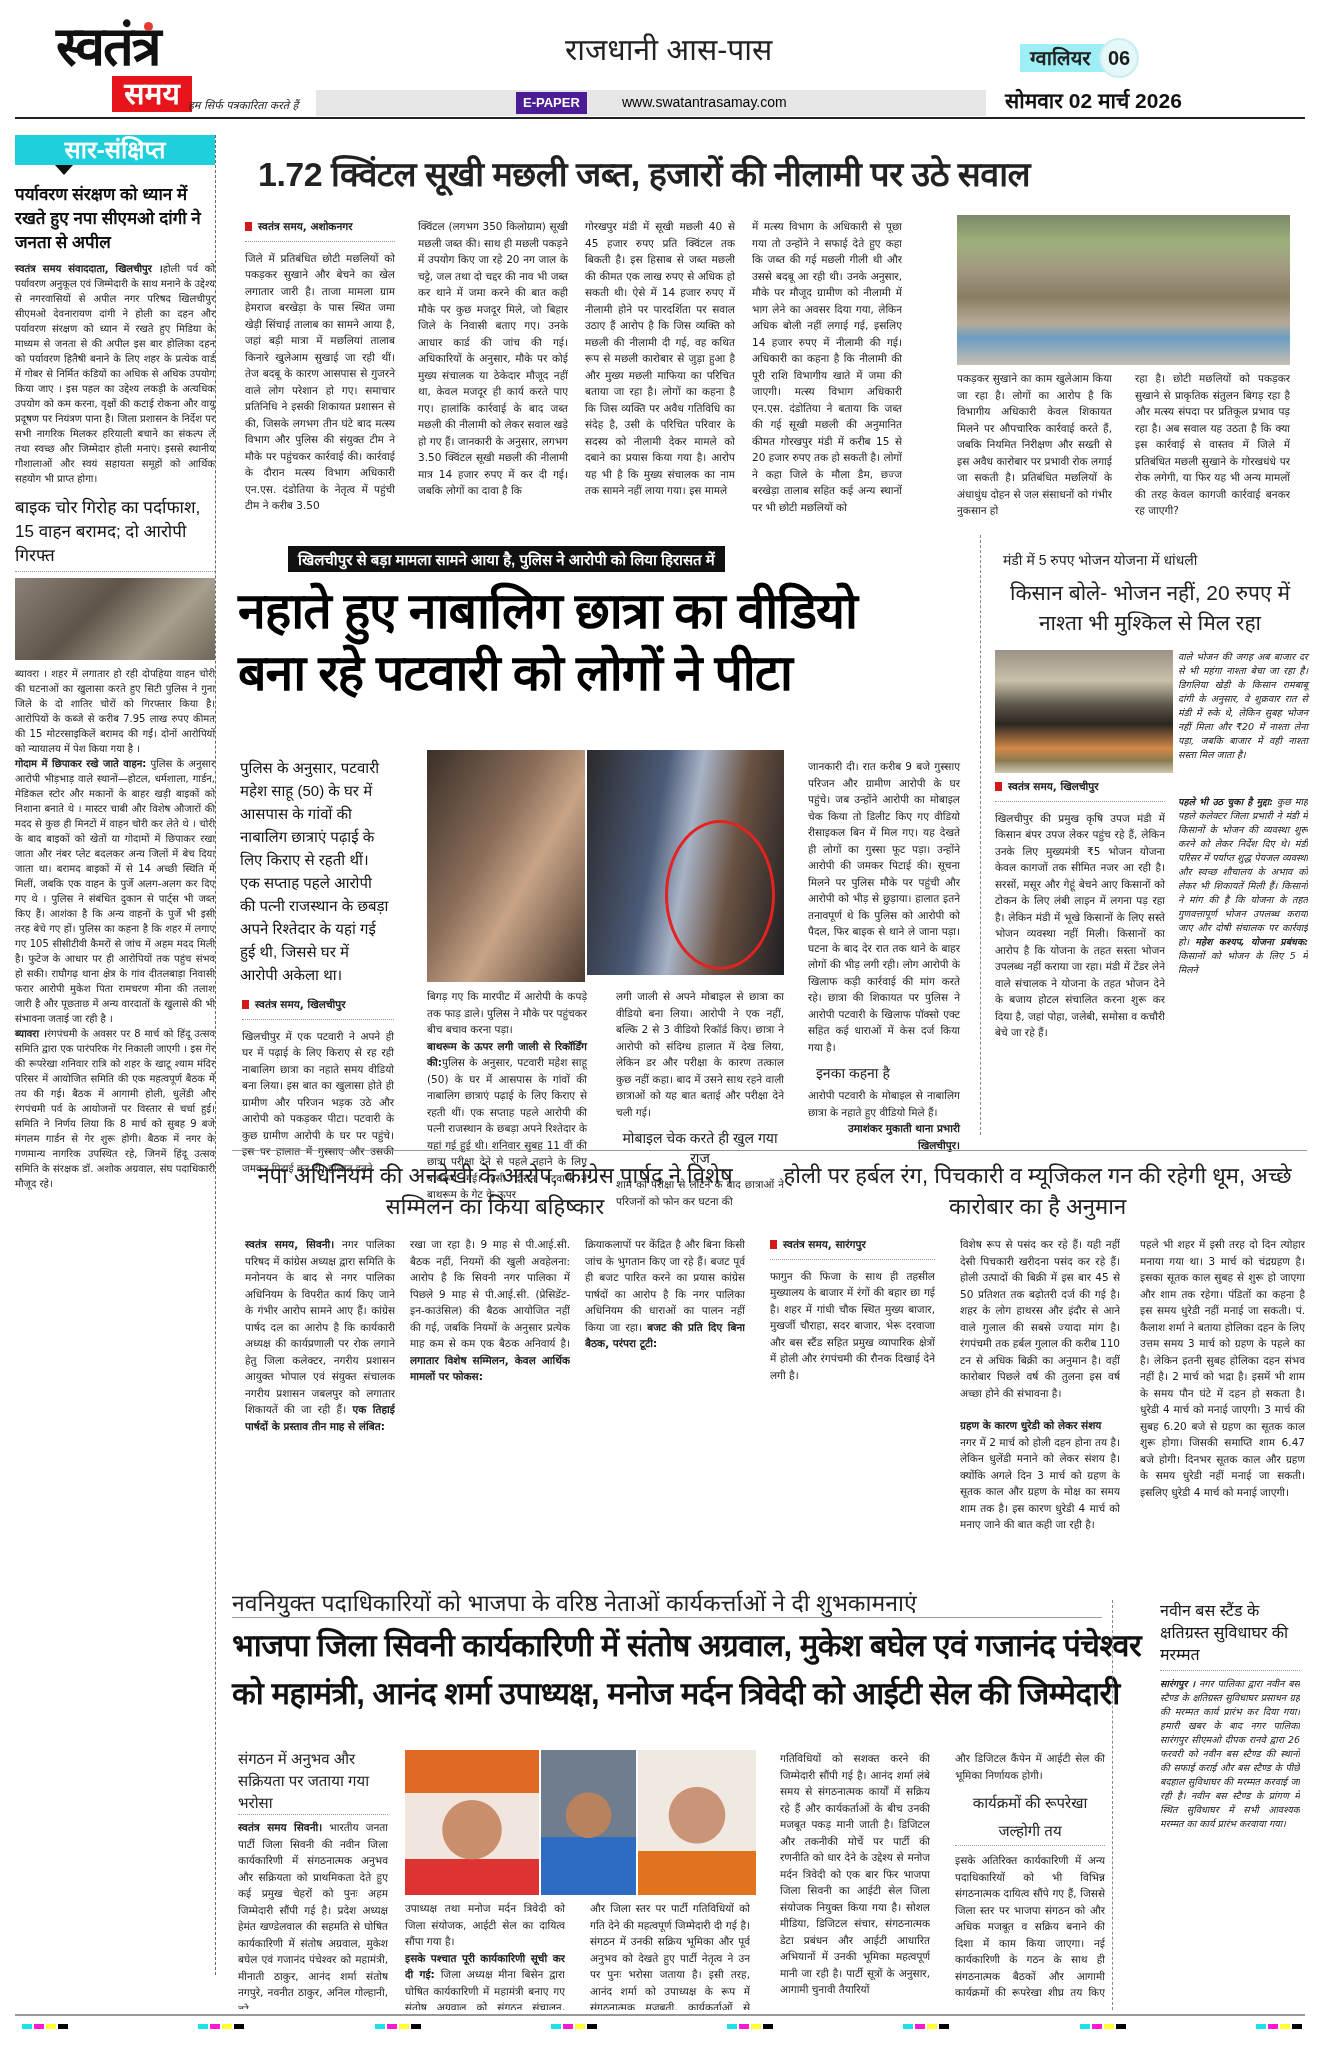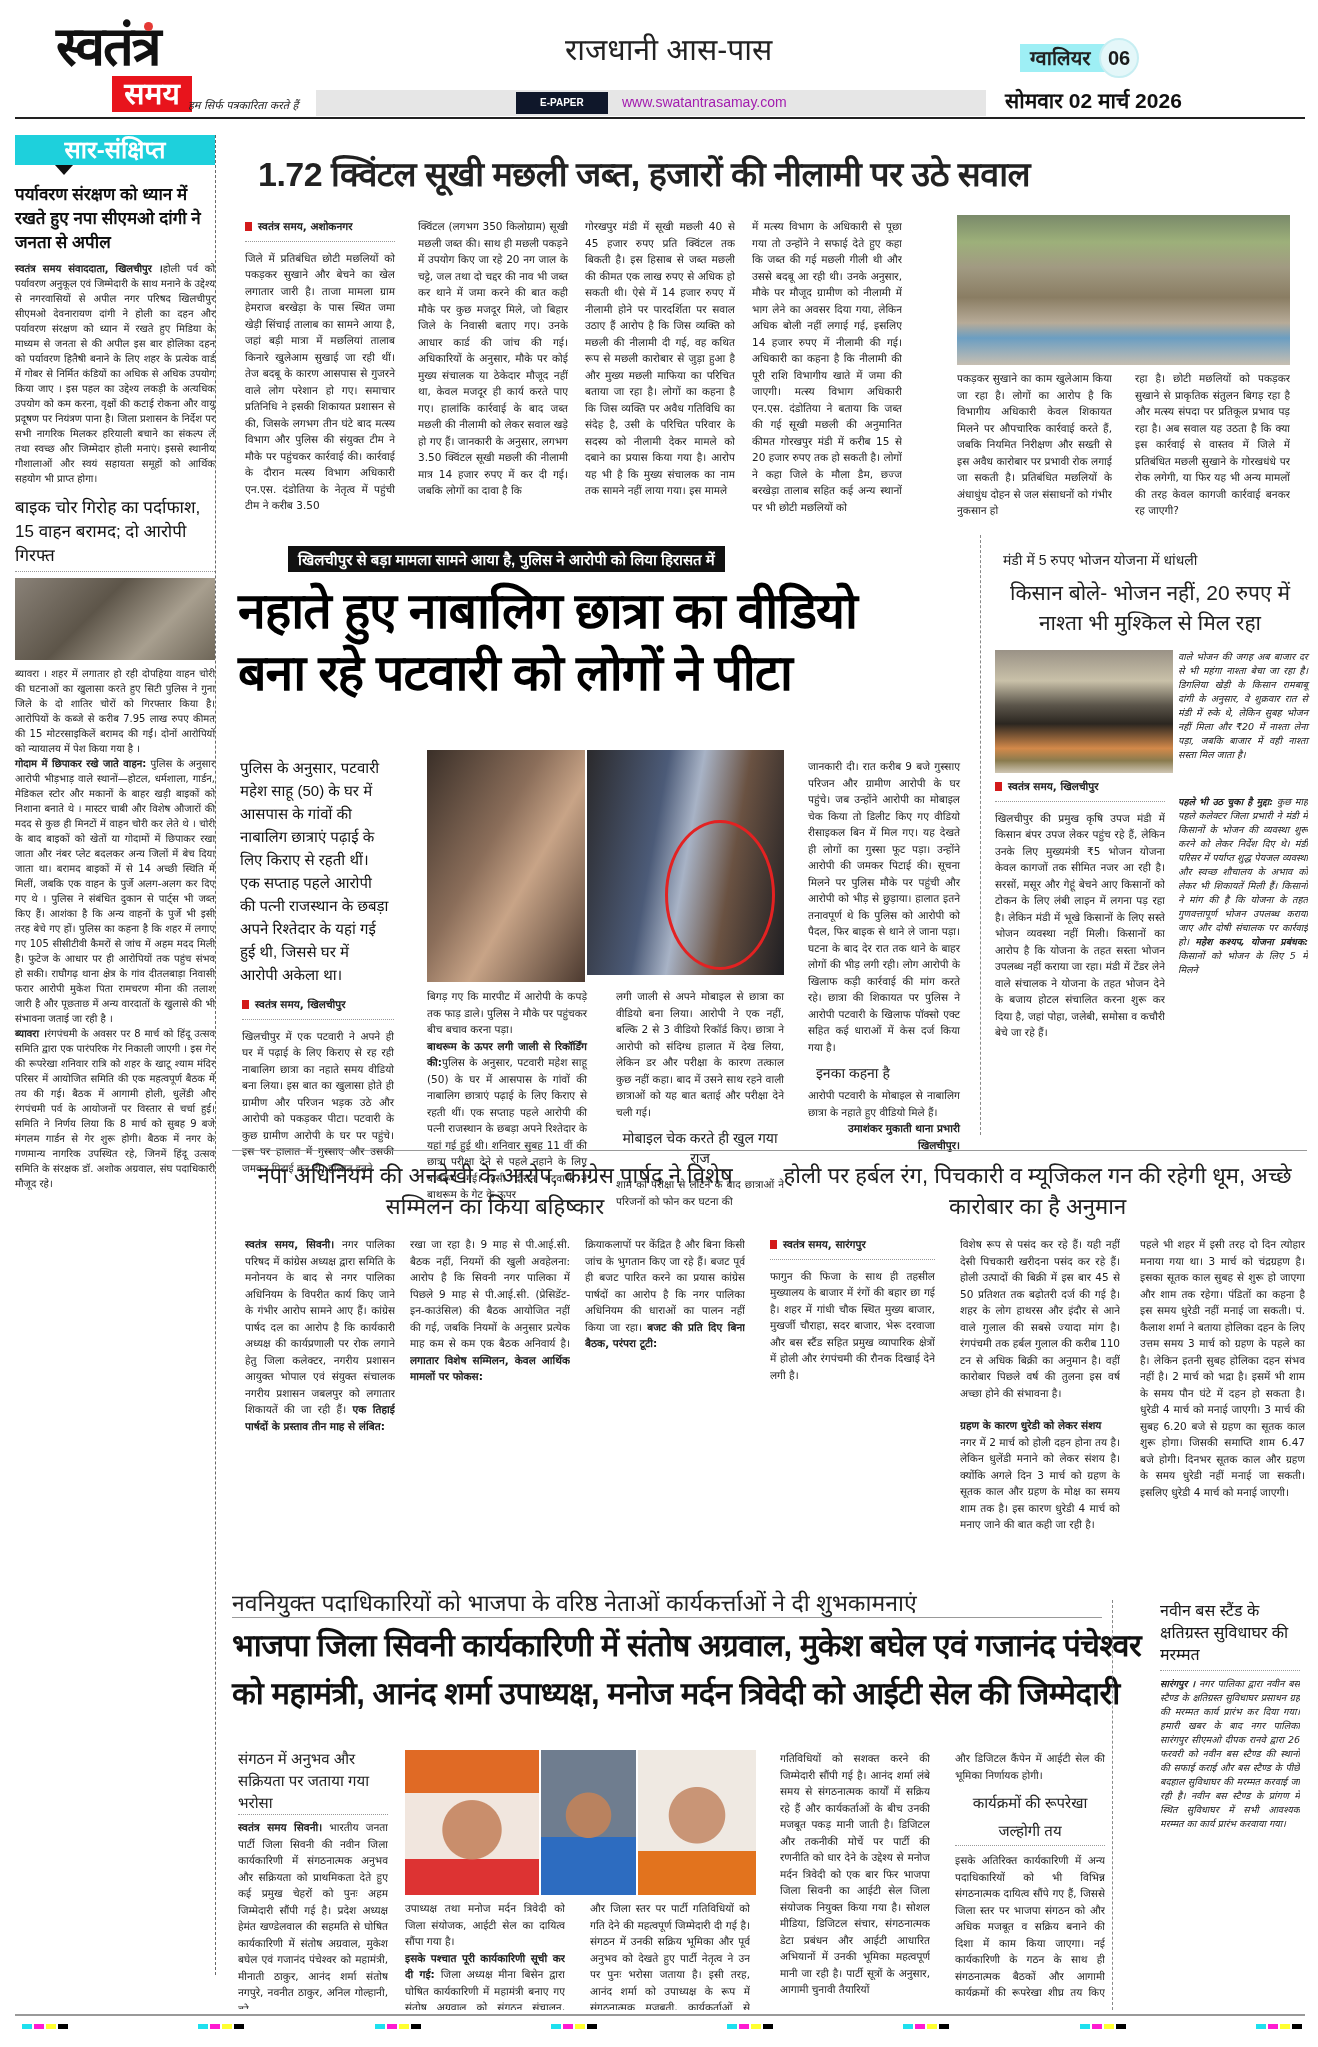--- a/index.html
+++ b/index.html
@@ -5,22 +5,22 @@
   * { box-sizing: border-box; margin: 0; padding: 0; }
   body { width: 1318px; height: 2047px; background: #fff; font-family: "DejaVu Sans", sans-serif; color: #1a1a1a; position: relative; overflow: hidden; }
   .abs { position: absolute; }
   .masthead-logo { left: 30px; top: 16px; width: 140px; margin-left: 26px; }
   .logo-top { font-family: "DejaVu Serif", serif; font-weight: bold; font-size: 54px; line-height: 60px; color: #111; letter-spacing: -2px; }
   .logo-dot { position: absolute; left: 88px; top: 6px; width: 9px; height: 9px; border-radius: 50%; background: #e53935; }
   .logo-bottom { background: #e8141c; color: #fff; font-family: "DejaVu Serif", serif; font-weight: bold; font-size: 30px; line-height: 36px; width: 80px; margin-left: 56px; text-align: center; }
   .tagline { left: 188px; top: 97px; font-family: "DejaVu Serif", serif; font-style: italic; font-size: 11px; color: #222; }
   .section-title { left: 565px; top: 28px; font-size: 30px; font-family: "Liberation Sans", sans-serif; color: #222; }
   .urlbar { left: 316px; top: 90px; width: 670px; height: 26px; background: #e6e6e6; }
-  .epaper { left: 516px; top: 92px; height: 22px; padding: 0 24px; background: #0f172a; color: #fff; font-weight: bold; font-size: 10px; line-height: 22px; font-family: "Liberation Sans", sans-serif; }
-  .url { left: 622px; top: 94px; font-size: 14px; font-family: "Liberation Sans", sans-serif; color: #a21caf; }
+  .epaper { left: 516px; top: 92px; height: 22px; padding: 0 7px; background: #4c1d95; color: #fff; font-weight: bold; font-size: 13px; line-height: 22px; font-family: "Liberation Sans", sans-serif; }
+  .url { left: 622px; top: 94px; font-size: 14px; font-family: "Liberation Sans", sans-serif; color: #000000; }
   .city-tag { left: 1020px; top: 44px; height: 28px; padding: 0 40px 0 10px; background: #9eeff5; font-size: 20px; font-weight: bold; line-height: 28px; color: #222; font-family: "Liberation Sans", sans-serif; }
   .page-no { left: 1099px; top: 38px; width: 40px; height: 40px; border-radius: 50%; background: #e4f7f9; border: 2px solid #c7eef2; font-weight: bold; font-size: 20px; line-height: 36px; text-align: center; font-family: "Liberation Sans", sans-serif; }
   .date { left: 1005px; top: 86px; font-size: 21px; font-weight: bold; font-family: "Liberation Sans", sans-serif; color: #111; }
   .rule { left: 15px; top: 117px; width: 1290px; height: 2px; background: #222; }
 
   
   .sidebar { left: 15px; top: 135px; width: 200px; }
   .sar-box { background: #1ed0dc; color: #fff; font-size: 24px; font-weight: bold; text-align: center; height: 30px; line-height: 30px; font-family: "Liberation Sans", sans-serif; position: relative; }
   .sar-box::after { content: ""; position: absolute; left: 40px; bottom: -10px; border-left: 9px solid transparent; border-right: 9px solid transparent; border-top: 10px solid #111; }
   .side-vline { left: 215px; top: 135px; width: 0; height: 1840px; border-left: 1px dashed #666; }

